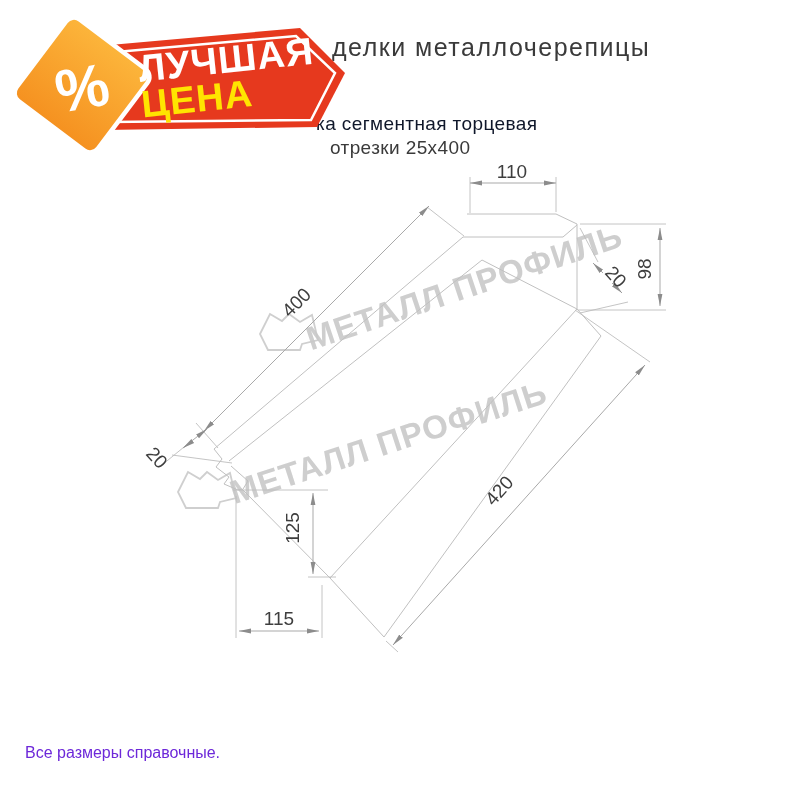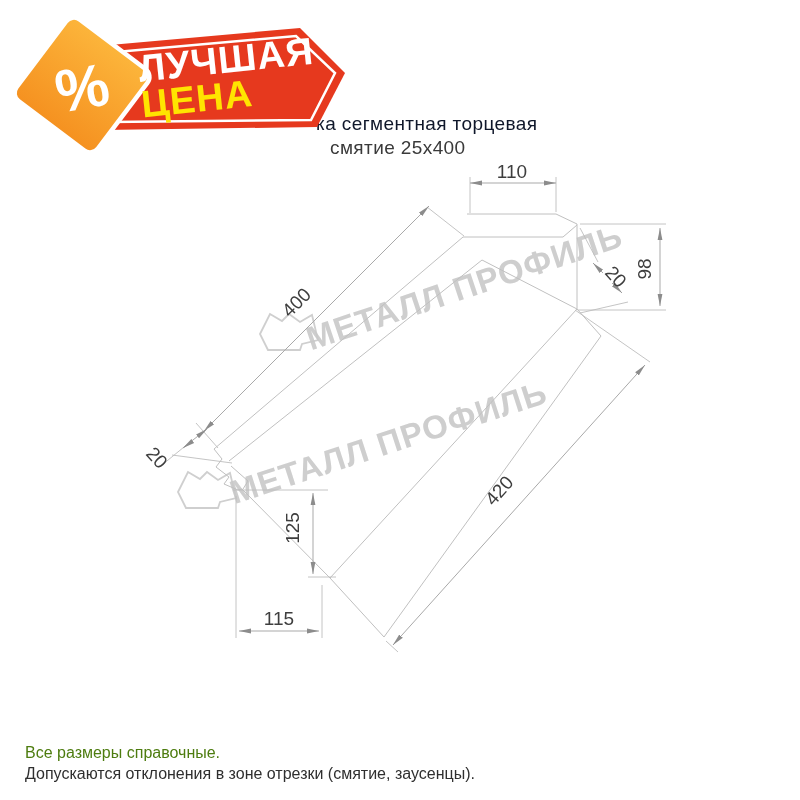--- a/index.html
+++ b/index.html
@@ -1,41 +1,41 @@
 <!DOCTYPE html>
 <html><head>
 <meta charset="utf-8">
 <style>
   html,body{margin:0;padding:0;background:#fff;}
   #page{position:relative;width:800px;height:800px;background:#ffffff;overflow:hidden;
         font-family:"Liberation Sans", sans-serif;}
   .title{position:absolute;left:332px;top:33px;font-size:25px;letter-spacing:1.5px;color:#3a3a3a;white-space:nowrap;}
   .sub1{position:absolute;left:316px;top:113px;font-size:19px;color:#0f172a;letter-spacing:.4px;white-space:nowrap;}
   .sub2{position:absolute;left:330px;top:137px;font-size:19px;color:#3a3a3a;letter-spacing:.4px;white-space:nowrap;}
-  .foot1{position:absolute;left:25px;top:744px;font-size:16px;color:#4d7c0f;white-space:nowrap;}
+  .foot1{position:absolute;left:25px;top:744px;font-size:16px;color:#6d28d9;white-space:nowrap;}
   .foot2{position:absolute;left:25px;top:765px;font-size:16px;color:#2f2f2f;white-space:nowrap;}
   #badge{position:absolute;left:8px;top:10px;z-index:6;}
   #draw{position:absolute;left:0;top:0;z-index:1;}
   .pl{stroke:#c0c0c0;stroke-width:1;fill:none;}
   .ext{stroke:#bdbdbd;stroke-width:.9;fill:none;}
   .dim{stroke:#a9a9a9;stroke-width:1;fill:none;marker-start:url(#arw);marker-end:url(#arw);}
   .dime{stroke:#a9a9a9;stroke-width:1;fill:none;marker-end:url(#arw);}
   .dtxt{fill:#3e3e3e;font-size:19px;font-family:"Liberation Sans",sans-serif;}
   .wm{fill:#c9c9c9;opacity:.9;font-weight:bold;font-size:33px;letter-spacing:1px;font-family:"Liberation Sans",sans-serif;}
   .lg{stroke:#cfcfcf;stroke-width:1.8;fill:none;}
 </style>
 </head>
 <body>
 
 <div id="page">
 
+  <div class="title">делки металлочерепицы</div>
   <div class="sub1">ка сегментная торцевая</div>
-  <div class="sub2">смятие 25х400</div>
+  <div class="sub2">отрезки 25х400</div>
   <div class="foot1">Все размеры справочные.</div>
-  <div class="foot2">Допускаются отклонения в зоне отрезки (смятие, заусенцы).</div>
 
   <svg id="draw" width="800" height="800" viewBox="0 0 800 800">
     <defs>
       <marker id="arw" markerWidth="13" markerHeight="8" refX="12" refY="4" orient="auto-start-reverse" markerUnits="userSpaceOnUse">
         <path d="M0,1.6 L12,4 L0,6.4 Z" fill="#8c8c8c"></path>
       </marker>
       <path id="mplogo" d="M 4,24 L 14,4 L 26,11 L 33,4 L 44,12 L 56,5 L 62,30 L 46,34 L 44,40 L 12,40 Z"></path>
     </defs>
 
     <g>

